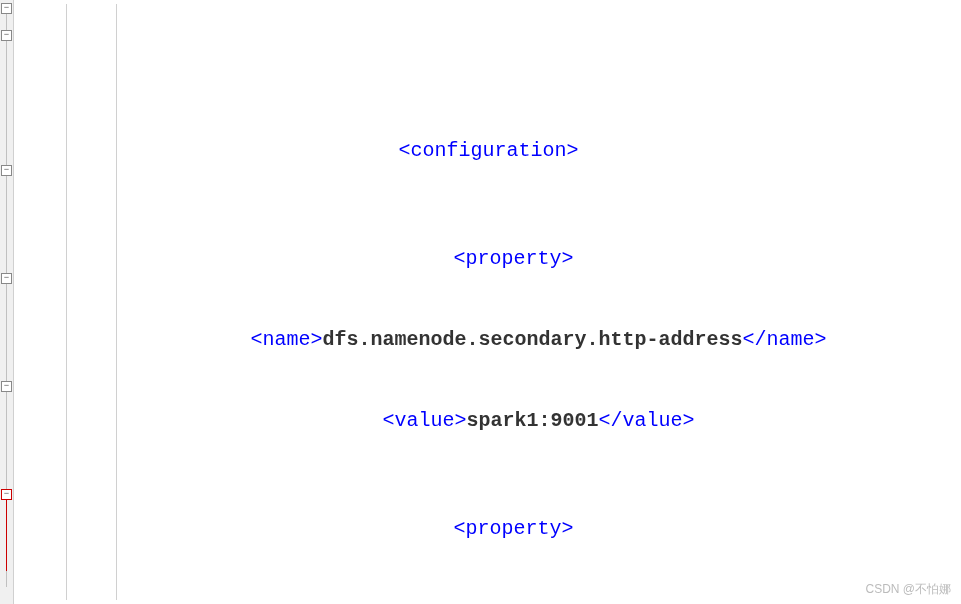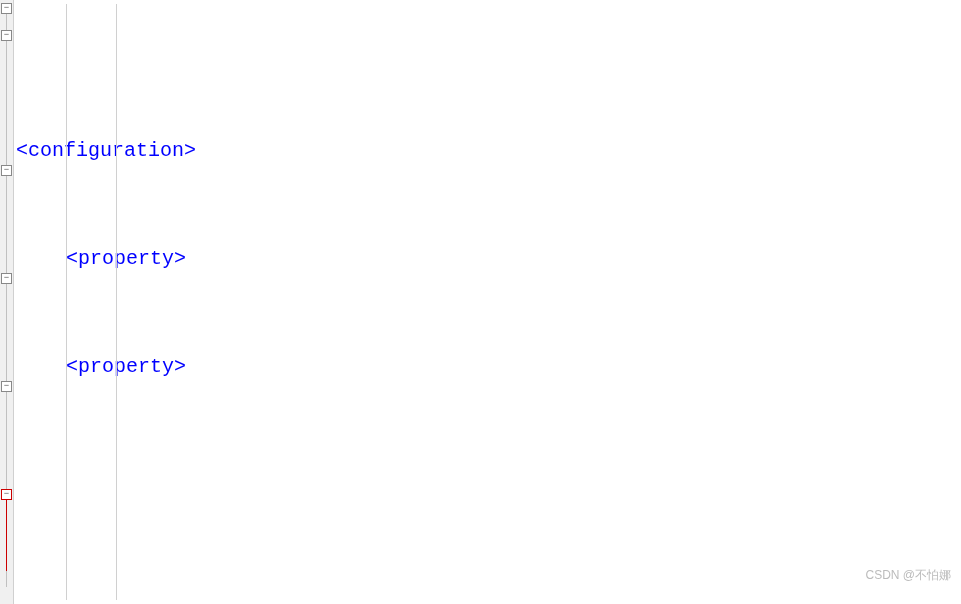--- a/index.html
+++ b/index.html
@@ -18,20 +18,21 @@
     background: #f0f0f0;
     border-right: 1px solid #d0d0d0;
     flex-shrink: 0;
   }
   .code {
     flex: 1;
     padding: 2px 0 2px 2px;
     line-height: 27px;
     white-space: pre;
     color: #333;
+    text-align: center;
   }
   .fold {
     position: absolute;
     left: 1px;
     width: 11px;
     height: 11px;
     border: 1px solid #888;
     background: #fff;
     font-size: 9px;
     line-height: 9px;
@@ -54,21 +55,21 @@
   .guide {
     position: absolute;
     width: 1px;
     background: #d0d0d0;
     top: 4px;
     bottom: 4px;
   }
   .watermark {
     position: absolute;
     right: 10px;
-    bottom: 20px;
+    bottom: 6px;
     font-family: sans-serif;
     font-size: 12px;
     color: rgba(120,120,120,0.5);
   }
 </style>
 </head>
 <body>
 
 <div class="gutter">
   <div class="vline" style="top:14px;height:573px;"></div>
@@ -81,20 +82,22 @@
   <div class="fold red" style="top:489px;">−</div>
 </div>
 
 <div class="code">
   <div class="guide" style="left:66px;"></div>
   <div class="guide" style="left:116px;"></div>
 
   <div><span class="tag">&lt;configuration&gt;</span></div>
 
   <div><span class="ind1"></span><span class="tag">&lt;property&gt;</span></div>
+  <div><span class="ind2"></span><span class="tag">&lt;name&gt;</span><span class="bold">dfs.namenode.secondary.http-address</span><span class="tag">&lt;/name&gt;</span></div>
+  <div><span class="ind2"></span><span class="tag">&lt;value&gt;</span><span class="bold">spark1:9001</span><span class="tag">&lt;/value&gt;</span></div>
 
   <div><span class="ind1"></span><span class="tag">&lt;property&gt;</span></div>
   
   
   
 
   
   
   
   

